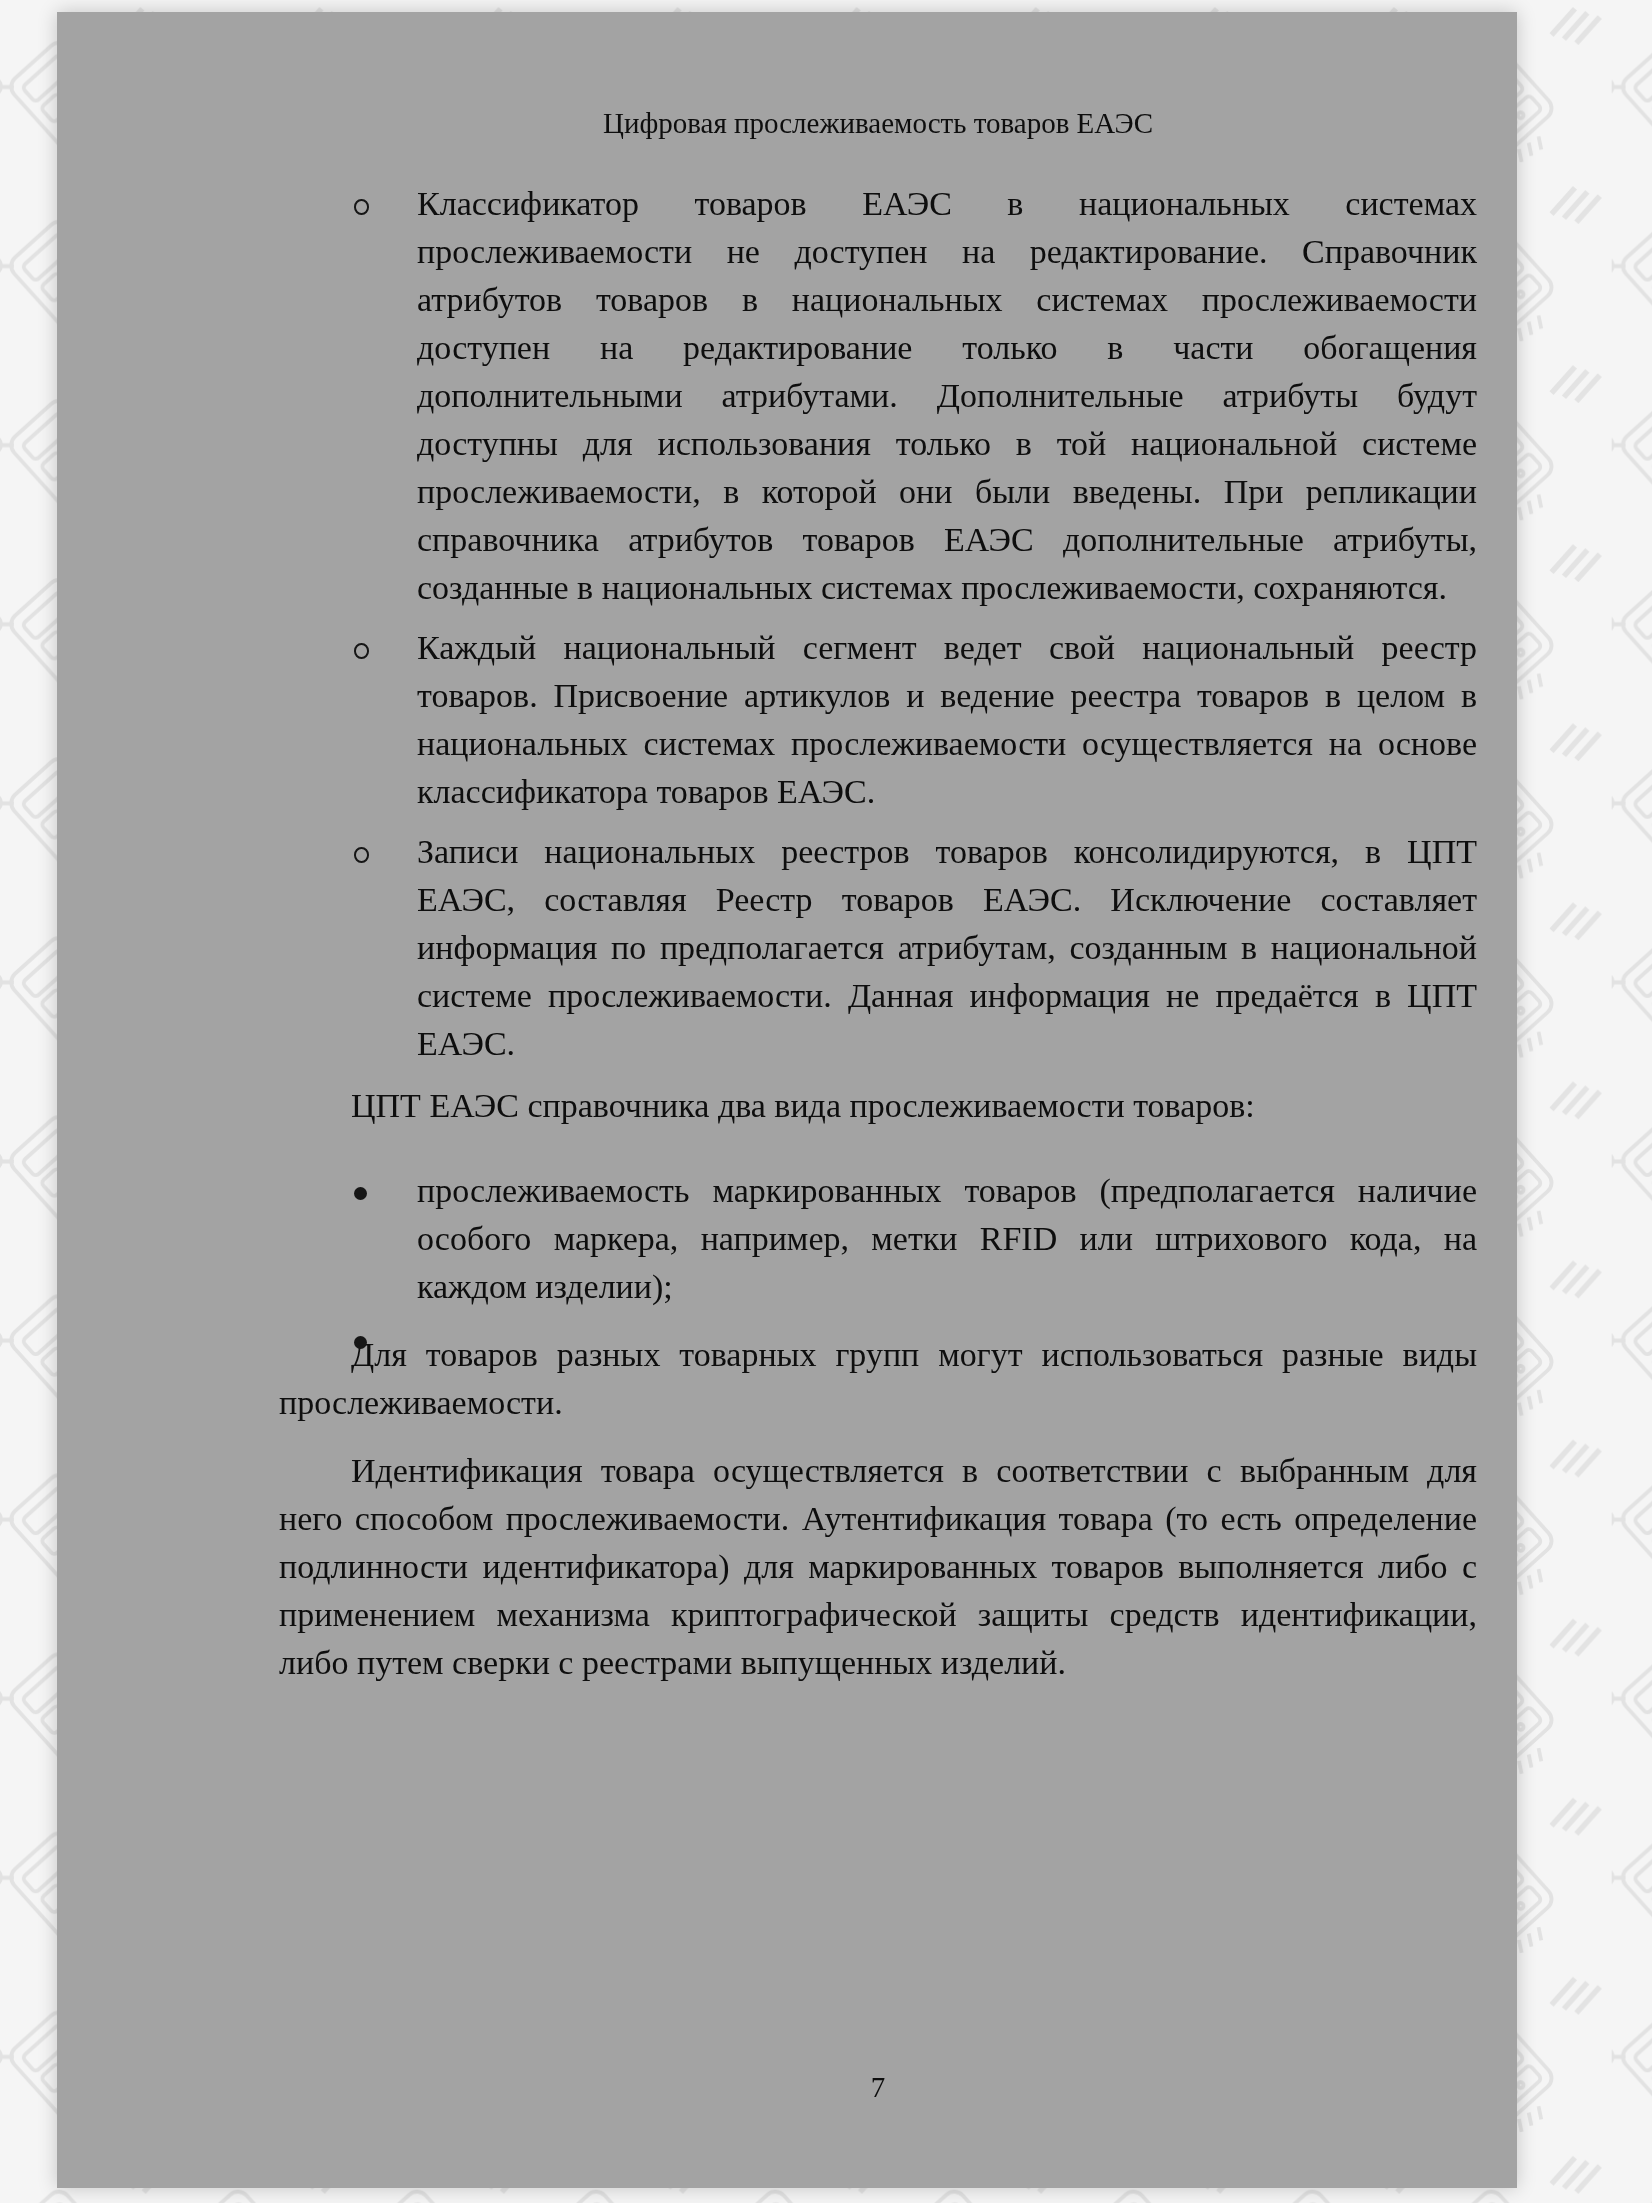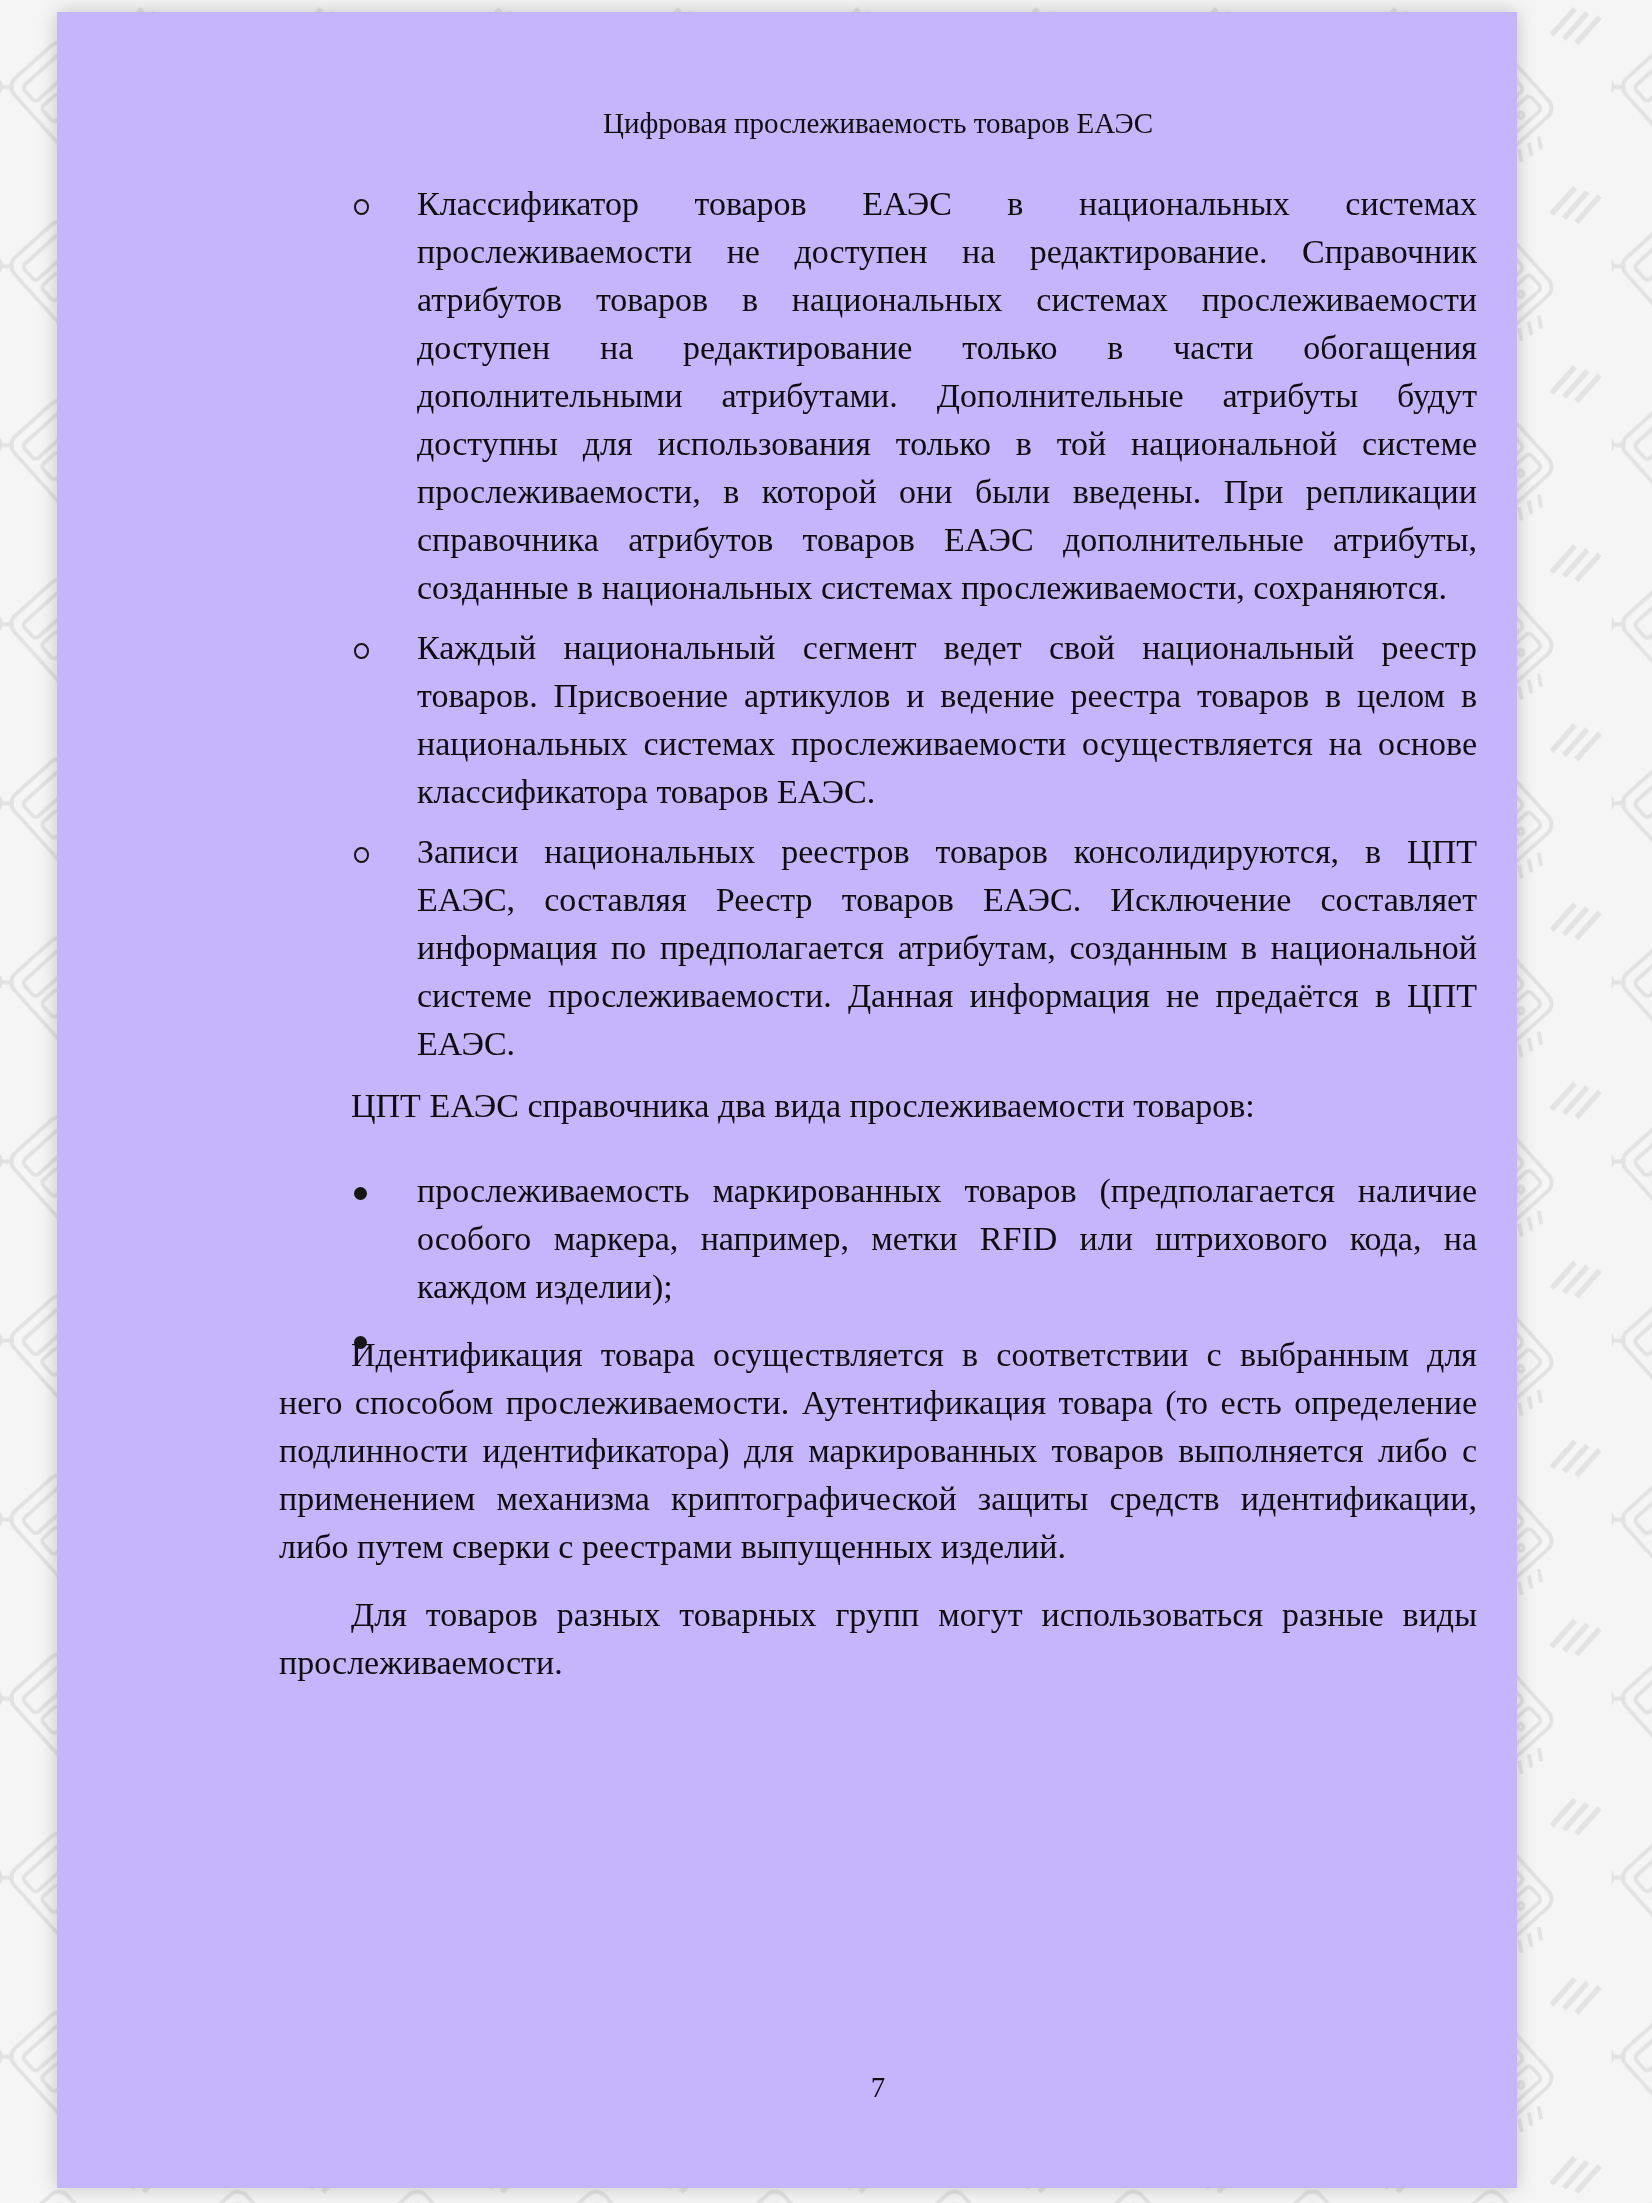--- a/index.html
+++ b/index.html
@@ -5,21 +5,21 @@
   html,body{margin:0;padding:0;}
   body{
     width:1653px;height:2204px;position:relative;overflow:hidden;
     background:#f5f5f5;
     font-family:"Liberation Serif","DejaVu Serif",serif;
     color:#0e0e0e;
   }
   .bg-pattern{position:absolute;left:0;top:0;z-index:0;}
   .sheet{
     position:absolute;left:57px;top:12px;width:1460px;height:2176px;
-    background:#c4b5fd;z-index:1;
+    background:#a3a3a3;z-index:1;
     box-shadow:0 0 18.4px rgba(0,0,0,0.20);
   }
   .content{
     margin-left:222px;width:1198px;
     font-size:34px;line-height:48px;
   }
   .doc-header{
     margin-top:92px;text-align:center;
     font-size:29px;line-height:39px;
   }
@@ -105,21 +105,21 @@
     <div class="blist disc-list">
       <div class="li">
         <span class="dmark"></span>
         <span class="t">прослеживаемость маркированных товаров (предполагается наличие особого маркера, например, метки RFID или штрихового кода, на каждом изделии);</span>
       </div>
       <div class="li">
         <span class="dmark"></span>
       </div>
     </div>
 
+    <p class="para">Для товаров разных товарных групп могут использоваться разные виды прослеживаемости.</p>
+
     <p class="para">Идентификация товара осуществляется в соответствии с выбранным для него способом прослеживаемости. Аутентификация товара (то есть определение подлинности идентификатора) для маркированных товаров выполняется либо с применением механизма криптографической защиты средств идентификации, либо путем сверки с реестрами выпущенных изделий.</p>
-
-    <p class="para">Для товаров разных товарных групп могут использоваться разные виды прослеживаемости.</p>
 
   </div>
 
   <div class="pagenum">7</div>
 </div>
 
 
 </body></html>

